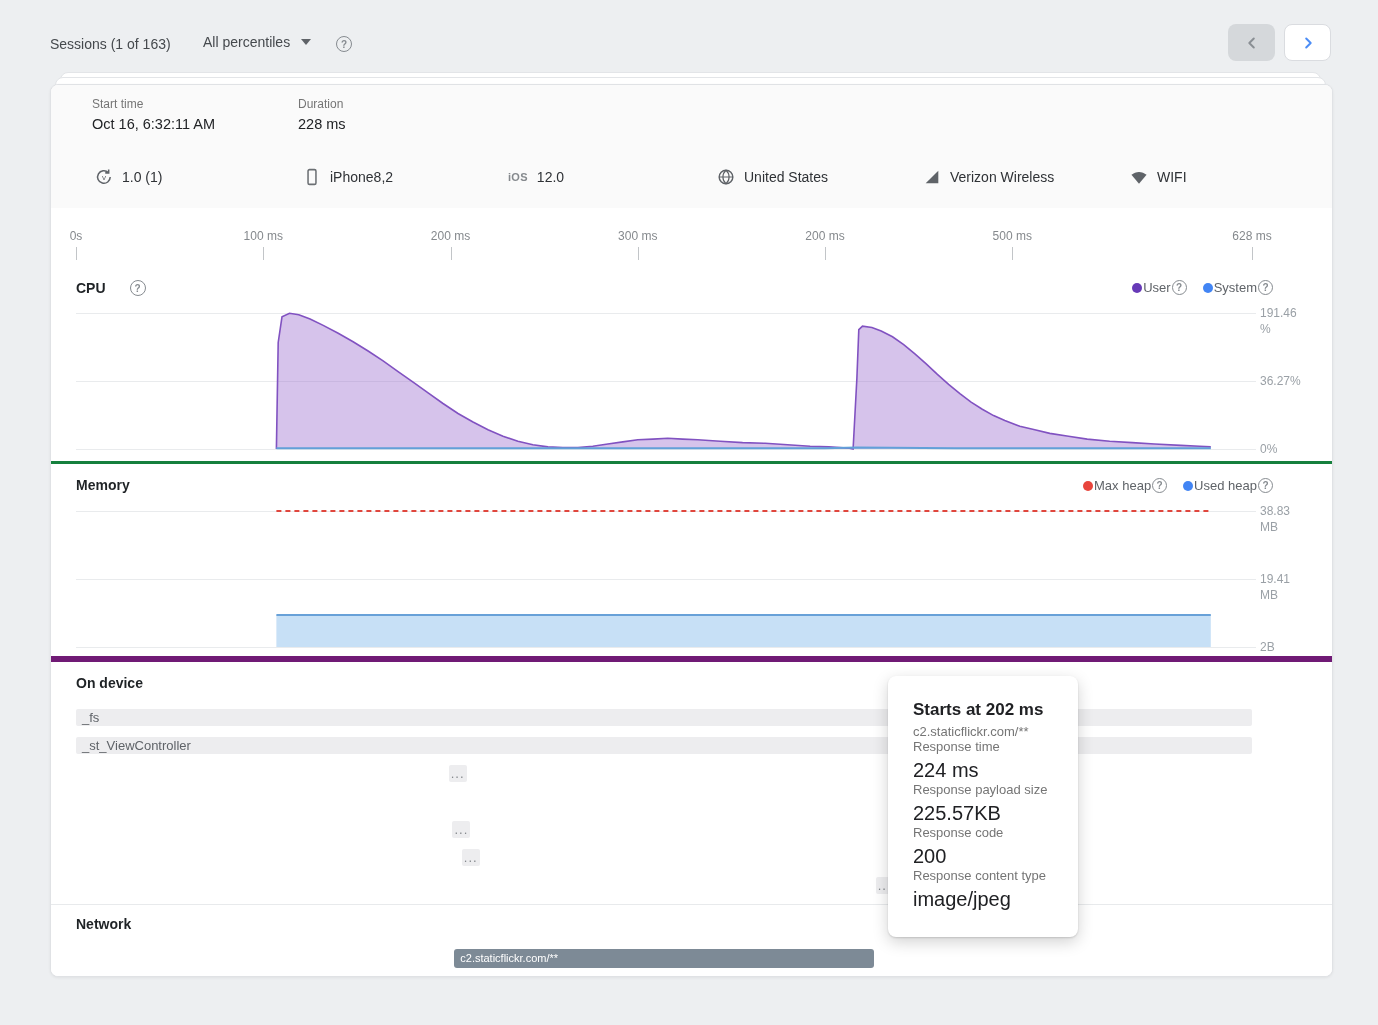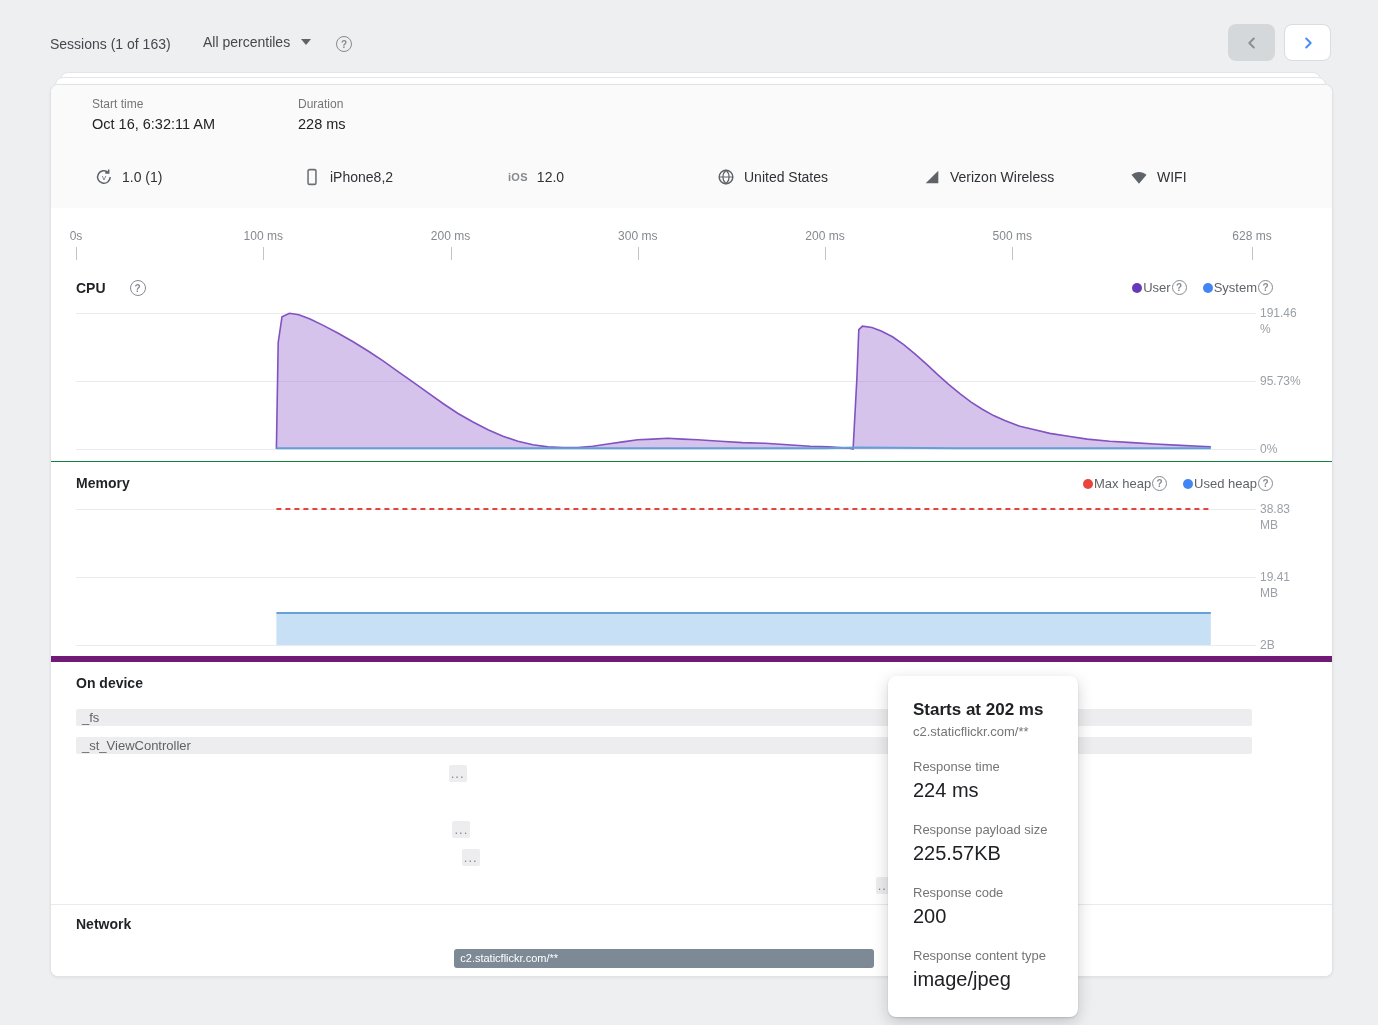--- a/index.html
+++ b/index.html
@@ -40,21 +40,21 @@
             font-size:14px;color:#2f3236;}
   .dev-item .icn{display:inline-flex;align-items:center;}
   .os-txt{font-size:11px;font-weight:bold;color:#85898d;letter-spacing:.3px;}
 
   .timeline-row{position:absolute;top:123px;left:0;right:0;height:52px;border-bottom:1px solid #d6d8db;background:#fff;}
   .tl-label{position:absolute;top:21px;width:80px;margin-left:-40px;text-align:center;font-size:12px;color:#85898d;}
   .tl-tick{position:absolute;bottom:0;width:1px;height:13px;background:#c2c5c8;}
 
   .section{position:absolute;left:0;right:0;background:#fff;}
   #cpu-section{top:175px;height:201px;}
-  #memory-section{top:376px;height:195px;border-top:1px solid #15803d;}
+  #memory-section{top:376px;height:195px;border-top:3px solid #15803d;}
   #ondevice-section{top:571px;height:248px;border-top:6px solid #701a75;}
   #network-section{top:819px;height:72px;border-top:1px solid #e8eaec;}
 
   .section-title{position:absolute;left:25px;font-size:14px;font-weight:bold;color:#1f2326;
                  display:flex;align-items:center;gap:24px;}
   .legend{position:absolute;right:59px;display:flex;align-items:center;gap:16px;font-size:13px;color:#5f6368;}
   .legend .l-item{display:flex;align-items:center;gap:1px;}
   .legend .dot{width:10px;height:10px;border-radius:50%;}
 
   .gridline{position:absolute;left:25px;width:1180px;height:1px;background:#e9ebed;}
@@ -69,21 +69,21 @@
       background:repeating-linear-gradient(45deg,#f9e7c7 0 5px,#f2d4a2 5px 8px);}
   .net-bar{position:absolute;height:19px;border-radius:3px;background:#7d8a96;color:#fff;font-size:11px;
            line-height:19px;padding-left:6px;box-sizing:border-box;white-space:nowrap;overflow:hidden;cursor:pointer;}
 
   
   .tooltip{position:absolute;left:888px;top:676px;width:190px;background:#fff;border-radius:8px;
            box-shadow:0 1px 2px rgba(0,0,0,.14),0 5px 16px rgba(0,0,0,.18);
            padding:24px 22px 26px 25px;box-sizing:border-box;z-index:5;}
   .tt-title{font-size:17px;font-weight:bold;color:#202124;margin-bottom:4px;}
   .tt-sub{font-size:13px;color:#757575;}
-  .tt-group{margin-top:20px;}
+  .tt-group{margin-top:0;}
   .tt-label{font-size:13px;color:#757575;margin-bottom:5px;}
   .tt-value{font-size:20px;color:#202124;}
 </style>
 </head>
 <body>
 
 <div id="app">
 
   <span class="sessions-label">Sessions (1 of 163)</span>
   <div class="percentiles">
@@ -200,21 +200,21 @@
           </span>
           <span class="l-item">
             <span class="dot" style="background: rgb(66, 133, 244);"></span>
             <span>System</span>
             <span class="help-circ" style="width: 13px; height: 13px;">?</span>
           </span>
         </div>
     <div class="gridline" style="top: 53px;"></div>
         <div class="ylabel" style="top: 45px;">191.46 %</div>
         <div class="gridline" style="top: 121px;"></div>
-        <div class="ylabel" style="top: 113px;">95.73%</div>
+        <div class="ylabel" style="top: 113px;">36.27%</div>
         <div class="gridline" style="top: 189px;"></div>
         <div class="ylabel" style="top: 181px;">0%</div>
         <svg class="chart" width="1180" height="148" style="top: 43px;">
           <path d="M200.36942675159236,146 L200.4,146.0 L202.2,39.5 L206.0,13.9 L213.5,10.3 L222.8,11.7 L234.1,16.0 L247.2,22.4 L262.2,30.2 L277.1,38.7 L292.1,48.0 L307.1,57.9 L322.1,68.6 L337.1,79.2 L352.1,89.9 L367.0,100.5 L382.0,110.5 L397.0,119.0 L412.0,126.8 L427.0,133.2 L441.9,138.2 L456.9,141.7 L471.9,143.9 L486.9,144.6 L501.9,144.6 L516.8,143.2 L531.8,141.0 L546.8,138.9 L561.8,136.8 L576.8,136.1 L591.7,135.3 L606.7,136.1 L621.7,136.8 L644.2,138.2 L666.6,139.6 L689.1,140.3 L711.6,141.7 L734.1,143.2 L752.8,143.9 L764.0,144.6 L773.4,145.3 L777.1,146.0 L780.9,75.0 L782.8,26.7 L786.5,23.1 L795.9,24.5 L805.2,28.1 L816.5,33.8 L827.7,41.6 L838.9,50.8 L850.2,60.8 L861.4,71.4 L872.6,81.4 L883.9,90.6 L895.1,99.1 L906.3,106.2 L917.6,112.6 L928.8,117.6 L943.8,123.3 L958.8,126.8 L973.8,130.4 L992.5,133.2 L1011.2,136.1 L1033.7,138.2 L1056.2,139.6 L1078.6,141.0 L1104.8,142.4 L1123.6,143.2 L1134.8,143.9 L1134.8,146 Z" fill="rgba(158,113,208,0.42)" stroke="none"></path>
           <path d="M200.4,146.0 L202.2,39.5 L206.0,13.9 L213.5,10.3 L222.8,11.7 L234.1,16.0 L247.2,22.4 L262.2,30.2 L277.1,38.7 L292.1,48.0 L307.1,57.9 L322.1,68.6 L337.1,79.2 L352.1,89.9 L367.0,100.5 L382.0,110.5 L397.0,119.0 L412.0,126.8 L427.0,133.2 L441.9,138.2 L456.9,141.7 L471.9,143.9 L486.9,144.6 L501.9,144.6 L516.8,143.2 L531.8,141.0 L546.8,138.9 L561.8,136.8 L576.8,136.1 L591.7,135.3 L606.7,136.1 L621.7,136.8 L644.2,138.2 L666.6,139.6 L689.1,140.3 L711.6,141.7 L734.1,143.2 L752.8,143.9 L764.0,144.6 L773.4,145.3 L777.1,146.0 L780.9,75.0 L782.8,26.7 L786.5,23.1 L795.9,24.5 L805.2,28.1 L816.5,33.8 L827.7,41.6 L838.9,50.8 L850.2,60.8 L861.4,71.4 L872.6,81.4 L883.9,90.6 L895.1,99.1 L906.3,106.2 L917.6,112.6 L928.8,117.6 L943.8,123.3 L958.8,126.8 L973.8,130.4 L992.5,133.2 L1011.2,136.1 L1033.7,138.2 L1056.2,139.6 L1078.6,141.0 L1104.8,142.4 L1123.6,143.2 L1134.8,143.9" fill="none" stroke="#8152c1" stroke-width="1.6"></path>
           <path d="M200.4,145.3 L299.6,145.3 L412.0,145.3 L524.3,145.3 L636.7,145.3 L749.0,145.3 L780.9,144.6 L880.1,145.3 L992.5,145.3 L1134.8,145.3" fill="none" stroke="#62a0d8" stroke-width="2"></path>
         </svg>
       </div>
 
     <div class="section" id="memory-section">

